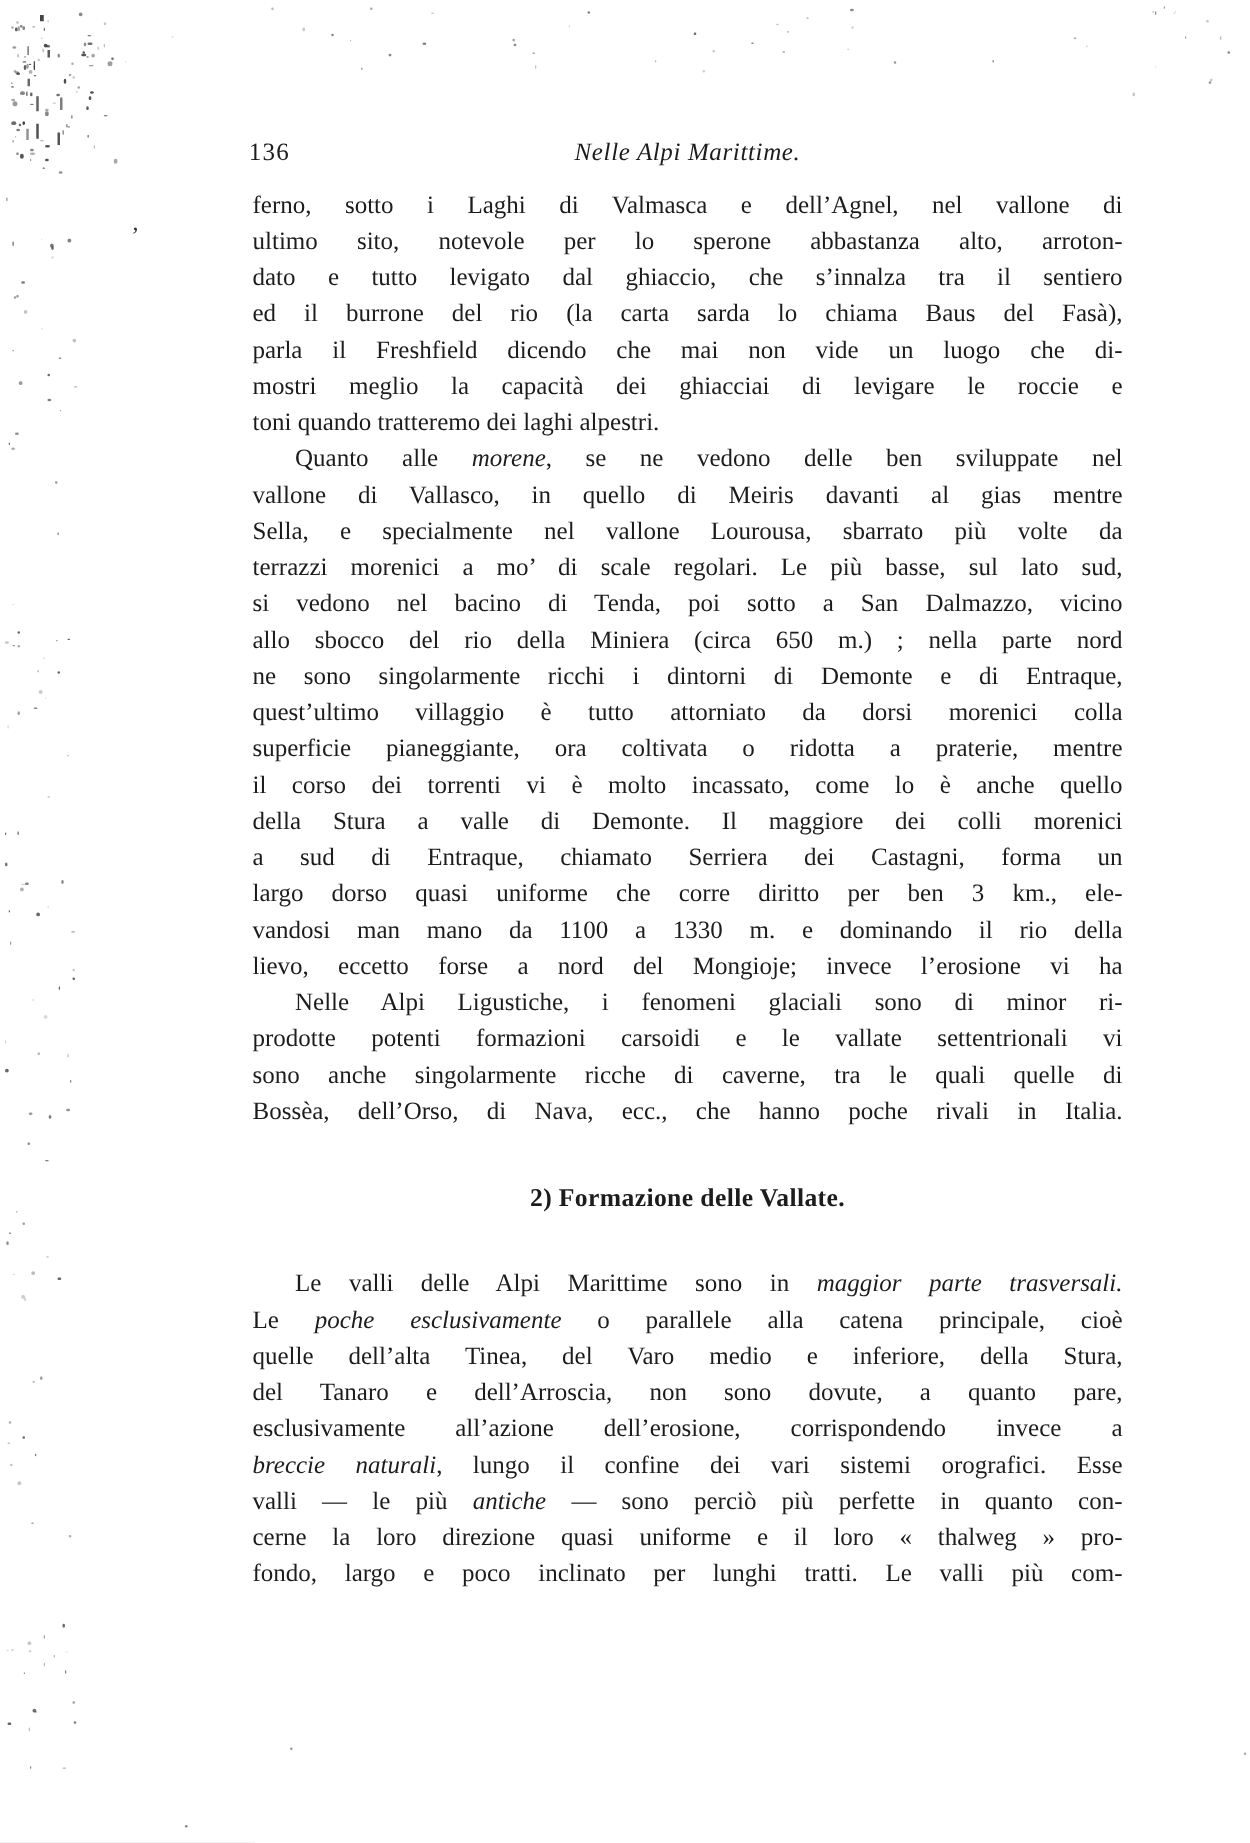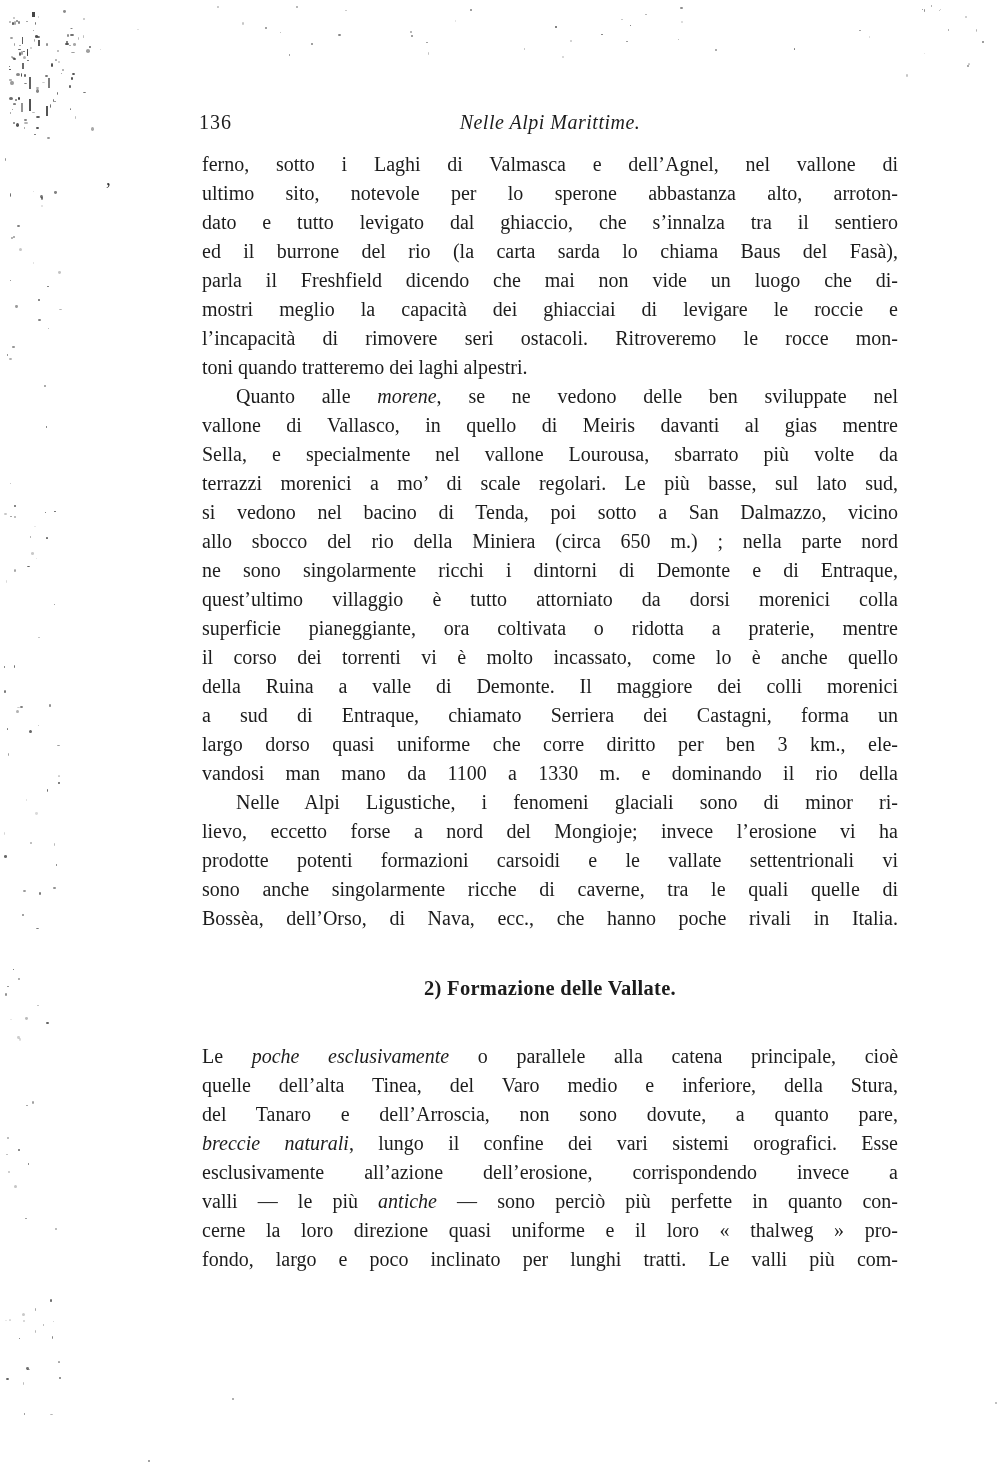--- a/index.html
+++ b/index.html
@@ -320,51 +320,51 @@
   </div>
 
   <div class="textbody" id="text-body">
       <div class="para">
         <div class="line"><span>ferno, sotto i Laghi di Valmasca e dell’Agnel, nel vallone di</span></div>
         <div class="line"><span>ultimo sito, notevole per lo sperone abbastanza alto, arroton-</span></div>
         <div class="line"><span>dato e tutto levigato dal ghiaccio, che s’innalza tra il sentiero</span></div>
         <div class="line"><span>ed il burrone del rio (la carta sarda lo chiama Baus del Fasà),</span></div>
         <div class="line"><span>parla il Freshfield dicendo che mai non vide un luogo che di-</span></div>
         <div class="line"><span>mostri meglio la capacità dei ghiacciai di levigare le roccie e</span></div>
-        <div class="line"><span>l’incapacità di rimovere seri ostacoli. Ritroveremo le rocce mon-</span></div>
         <div class="line short"><span>toni quando tratteremo dei laghi alpestri.</span></div>
       </div>
       <div class="para">
         <div class="line indent"><span>Quanto alle </span><i>morene</i><span>, se ne vedono delle ben sviluppate nel</span></div>
         <div class="line"><span>vallone di Vallasco, in quello di Meiris davanti al gias mentre</span></div>
         <div class="line"><span>Sella, e specialmente nel vallone Lourousa, sbarrato più volte da</span></div>
         <div class="line"><span>terrazzi morenici a mo’ di scale regolari. Le più basse, sul lato sud,</span></div>
         <div class="line"><span>si vedono nel bacino di Tenda, poi sotto a San Dalmazzo, vicino</span></div>
         <div class="line"><span>allo sbocco del rio della Miniera (circa 650 m.) ; nella parte nord</span></div>
         <div class="line"><span>ne sono singolarmente ricchi i dintorni di Demonte e di Entraque,</span></div>
         <div class="line"><span>quest’ultimo villaggio è tutto attorniato da dorsi morenici colla</span></div>
         <div class="line"><span>superficie pianeggiante, ora coltivata o ridotta a praterie, mentre</span></div>
         <div class="line"><span>il corso dei torrenti vi è molto incassato, come lo è anche quello</span></div>
-        <div class="line"><span>della Ruina a valle di Demonte. Il maggiore dei colli morenici</span></div>
+        <div class="line"><span>della Stura a valle di Demonte. Il maggiore dei colli morenici</span></div>
         <div class="line"><span>a sud di Entraque, chiamato Serriera dei Castagni, forma un</span></div>
         <div class="line"><span>largo dorso quasi uniforme che corre diritto per ben 3 km., ele-</span></div>
         <div class="line"><span>vandosi man mano da 1100 a 1330 m. e dominando il rio della</span></div>
       </div>
       <div class="para">
+        <div class="line"><span>lievo, eccetto forse a nord del Mongioje; invece l’erosione vi ha</span></div>
         <div class="line indent"><span>Nelle Alpi Ligustiche, i fenomeni glaciali sono di minor ri-</span></div>
-        <div class="line"><span>lievo, eccetto forse a nord del Mongioje; invece l’erosione vi ha</span></div>
         <div class="line"><span>prodotte potenti formazioni carsoidi e le vallate settentrionali vi</span></div>
         <div class="line"><span>sono anche singolarmente ricche di caverne, tra le quali quelle di</span></div>
         <div class="line"><span>Bossèa, dell’Orso, di Nava, ecc., che hanno poche rivali in Italia.</span></div>
       </div>
       <div class="heading"><span>2) Formazione delle Vallate.</span></div>
       <div class="para">
+        <div class="line indent"><span>Le valli delle Alpi Marittime sono in </span><i>maggior parte trasversali.</i></div>
         <div class="line"><span>Le </span><i>poche esclusivamente</i><span> o parallele alla catena principale, cioè</span></div>
         <div class="line"><span>quelle dell’alta Tinea, del Varo medio e inferiore, della Stura,</span></div>
         <div class="line"><span>del Tanaro e dell’Arroscia, non sono dovute, a quanto pare,</span></div>
+        <div class="line"><span>esclusivamente all’azione dell’erosione, corrispondendo invece a</span></div>
         <div class="line"><i>breccie naturali</i><span>, lungo il confine dei vari sistemi orografici. Esse</span></div>
-        <div class="line"><span>esclusivamente all’azione dell’erosione, corrispondendo invece a</span></div>
         <div class="line"><span>valli — le più </span><i>antiche</i><span> — sono perciò più perfette in quanto con-</span></div>
         <div class="line"><span>cerne la loro direzione quasi uniforme e il loro « thalweg » pro-</span></div>
         <div class="line"><span>fondo, largo e poco inclinato per lunghi tratti. Le valli più com-</span></div>
       </div>
     </div>
 </div>
 
 </body></html>

